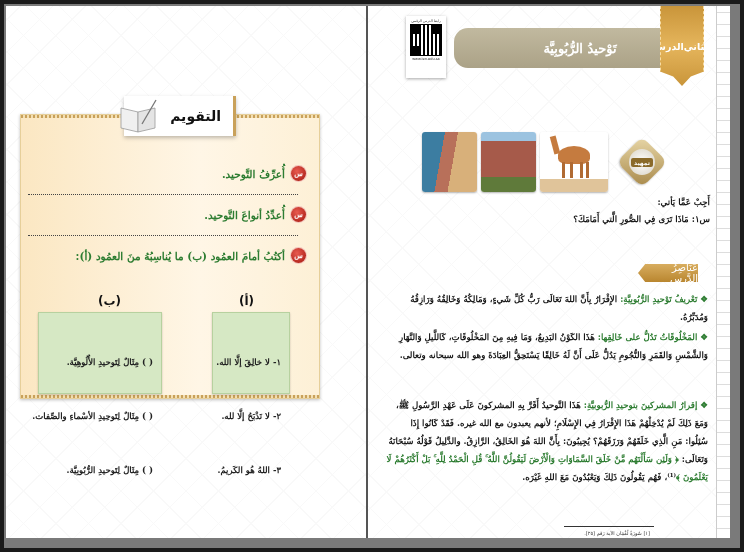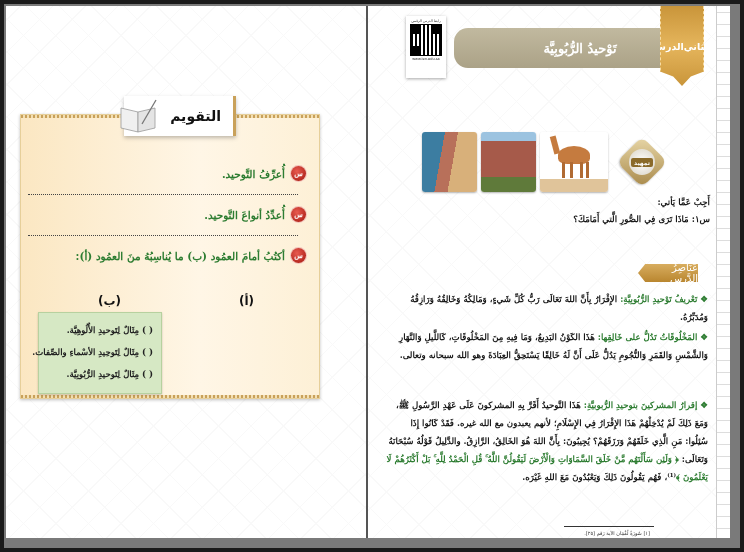--- a/index.html
+++ b/index.html
@@ -68,21 +68,21 @@
   }
   .col-head {
     position: absolute; font-family: "DejaVu Sans", sans-serif; font-weight: bold; font-size: 12px; color: #111;
   }
   .green-card {
     position: absolute; background: #d6e8c4; border: 1px solid #b7d19f;
     box-shadow: 0 1px 2px rgba(0,0,0,0.2);
     direction: rtl; padding: 6px 8px;
     font-family: "DejaVu Serif", serif; font-size: 8.5px; color: #222; font-weight: bold;
   }
-  .green-card .line { height: 22px; display: flex; align-items: center; white-space: nowrap; }
+  .green-card .line { height: 22px; display: flex; align-items: center; white-space: nowrap; margin-top: 32px; }
 
   
   .header-bar {
     position: absolute; left: 86px; top: 22px; width: 232px; height: 40px;
     background: linear-gradient(180deg, #c1b99f, #aba287);
     border-radius: 14px 0 0 14px;
     display: flex; align-items: center; justify-content: center; padding-left: 20px;
   }
   .header-title { color: #fff; font-family: "DejaVu Serif", serif; font-weight: bold; font-size: 13px; direction: rtl; }
 
@@ -194,20 +194,25 @@
     <div class="dots" style="top:229px;"></div>
 
     <div class="q-row" style="top:242px;">
       <span class="q-badge">س</span>
       <span>أكتُبُ أمامَ العمُود (ب) ما يُناسِبُهُ منَ العمُود (أ):</span>
     </div>
 
     <div class="col-head" style="left:233px; top:288px;">(أ)</div>
     <div class="col-head" style="left:92px; top:288px;">(ب)</div>
 
+    <div class="green-card" style="left:206px; top:306px; width:78px; height:82px;">
+      <div class="line">١- لا خالِقَ إلَّا الله.</div>
+      <div class="line">٢- لا نَذْبَحُ إلَّا لله.</div>
+      <div class="line">٣- اللهُ هُو الكَريمُ.</div>
+    </div>
 
     <div class="green-card" style="left:32px; top:306px; width:124px; height:82px;">
       <div class="line">(   ) مِثَالٌ لِتَوحيدِ الأُلُوهِيَّة.</div>
       <div class="line">(   ) مِثَالٌ لِتَوحِيدِ الأسْماءِ والصِّفات.</div>
       <div class="line">(   ) مِثَالٌ لِتَوحيدِ الرُّبُوبِيَّة.</div>
     </div>
   </div>
 
   <div class="page page-right">
     <div class="pattern"></div>

